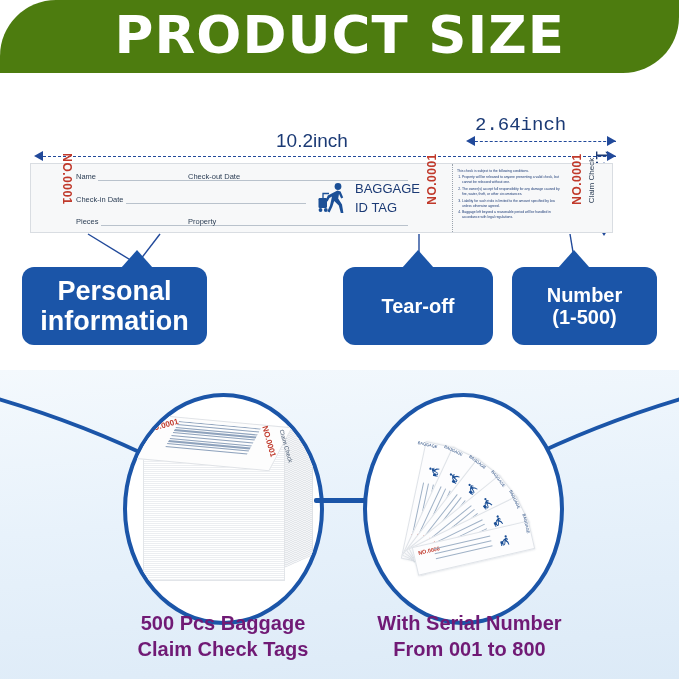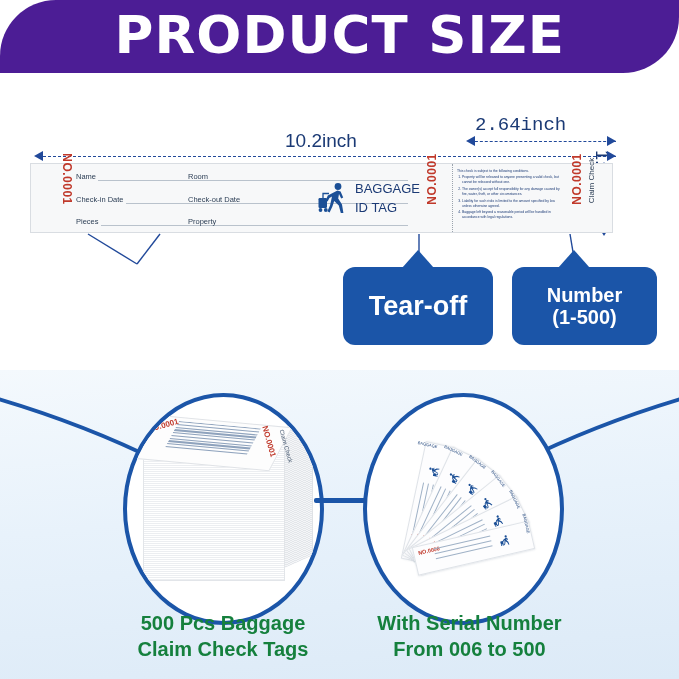--- a/index.html
+++ b/index.html
@@ -15,21 +15,21 @@
     position:absolute;left:0;top:370px;width:679px;height:309px;
     background:linear-gradient(175deg,#f4f9fd 0%,#e8f2fb 45%,#dceaf7 100%);
   }
   .bg-upper{
     position:absolute;left:0;top:0;width:679px;height:372px;background:#ffffff;
   }
 
   
   .header{
     position:absolute;left:0;top:0;width:679px;height:73px;
-    background:#4c1d95;
+    background:#4d7c0f;
     border-top-left-radius:56px;
     border-bottom-right-radius:56px;
     display:flex;align-items:center;justify-content:center;
     overflow:hidden;
   }
   .header-title{
     color:#ffffff;
     font-size:52px;
     font-weight:bold;
     letter-spacing:1px;
@@ -38,21 +38,21 @@
     text-align:center;
     line-height:1;
     padding-bottom:3px;
   }
 
   
   .dim-label{
     position:absolute;color:#1b3a75;font-size:19px;font-weight:normal;
     font-family:"Liberation Sans", sans-serif;white-space:nowrap;
   }
-  #dim-width{left:285px;top:130px;}
+  #dim-width{left:276px;top:130px;}
   #dim-stub{left:475px;top:114px;font-family:Liberation Mono, monospace;}
   #dim-height{
     left:612px;top:150px;font-size:18px;
     transform-origin:left top;transform:rotate(90deg);
   }
 
   .dashline-h{
     position:absolute;height:0;border-top:1px dashed #21499a;
   }
   #dashline-main{left:38px;top:156px;width:578px;}
@@ -164,21 +164,21 @@
     line-height:1.12;
   }
   .callout .tip{
     position:absolute;top:-17px;left:50%;transform:translateX(-50%);
     width:0;height:0;
     border-left:16px solid transparent;border-right:16px solid transparent;
     border-bottom:18px solid #1b55a8;
   }
   #callout-personal{left:22px;top:267px;width:185px;height:78px;font-size:27px;}
   #callout-personal .tip{left:62%;}
-  #callout-tearoff{left:343px;top:267px;width:150px;height:78px;font-size:27px;}
+  #callout-tearoff{left:343px;top:267px;width:150px;height:78px;font-size:20px;}
   #callout-tearoff .tip{left:50%;}
   #callout-number{left:512px;top:267px;width:145px;height:78px;font-size:20px;}
   #callout-number .tip{left:43%;}
 
   
   .circle{
     position:absolute;border-radius:50%;
     border:4px solid #1b55a8;background:#ffffff;overflow:hidden;
   }
   #circle-left{left:123px;top:393px;width:193px;height:224px;}
@@ -240,21 +240,21 @@
   .fan-lines{position:absolute;left:20px;top:5px;width:58px;}
   .fan-lines i{display:block;height:1px;background:#9fb1c6;margin-bottom:4px;}
   .fan-ico{position:absolute;right:20px;top:7px;width:12px;height:13px;}
   .fan-word{
     position:absolute;right:2px;top:9px;color:#24497f;font-size:4px;
     transform:rotate(90deg);transform-origin:right center;white-space:nowrap;
   }
 
   
   .caption{
-    position:absolute;color:#15803d;font-weight:bold;font-size:20px;
+    position:absolute;color:#701a75;font-weight:bold;font-size:20px;
     text-align:center;line-height:1.3;font-family:"Liberation Sans", sans-serif;
   }
   #caption-left{left:108px;top:610px;width:230px;}
   #caption-right{left:352px;top:610px;width:235px;}
 
   
   #swoosh{position:absolute;left:0;top:370px;width:679px;height:140px;}
 </style>
 </head>
 <body>
@@ -297,24 +297,20 @@
       <span>Check-in Date</span>
       <span class="fline"></span>
     </div>
     <div class="field">
       <span>Pieces</span>
       <span class="fline"></span>
     </div>
   </div>
 
   <div class="fields-2">
-    <div class="field">
-      <span>Room</span>
-      <span class="fline"></span>
-    </div>
     <div class="field">
       <span>Check-out Date</span>
       <span class="fline"></span>
     </div>
     <div class="field">
       <span>Property</span>
       <span class="fline"></span>
     </div>
   </div>
 
@@ -348,20 +344,27 @@
   <div class="tag-serial-right">NO.0001</div>
   <div class="claim-check">Claim Check</div>
 
   <svg class="leader" style="left:0;top:228px;width:679px;height:48px;" viewBox="0 0 679 48">
     <path d="M88 6 L137 36"></path>
     <path d="M160 6 L137 36"></path>
     <path d="M419 6 L419 36"></path>
     <path d="M570 6 L575 36"></path>
   </svg>
 
+  <div class="callout" id="callout-personal">
+    <div class="tip"></div>
+    <div>
+      <div>Personal</div>
+      <div>information</div>
+    </div>
+  </div>
 
   <div class="callout" id="callout-tearoff">
     <div class="tip"></div>
     <div>
       <div>Tear-off</div>
     </div>
   </div>
 
   <div class="callout" id="callout-number">
     <div class="tip"></div>
@@ -509,16 +512,16 @@
 
   <div class="circle-bridge"></div>
 
   <div class="caption" id="caption-left">
     <div>500 Pcs Baggage</div>
     <div>Claim Check Tags</div>
   </div>
 
   <div class="caption" id="caption-right">
     <div>With Serial Number</div>
-    <div>From 006 to 500</div>
+    <div>From 001 to 800</div>
   </div>
 
 </div>
 
 </body></html>

